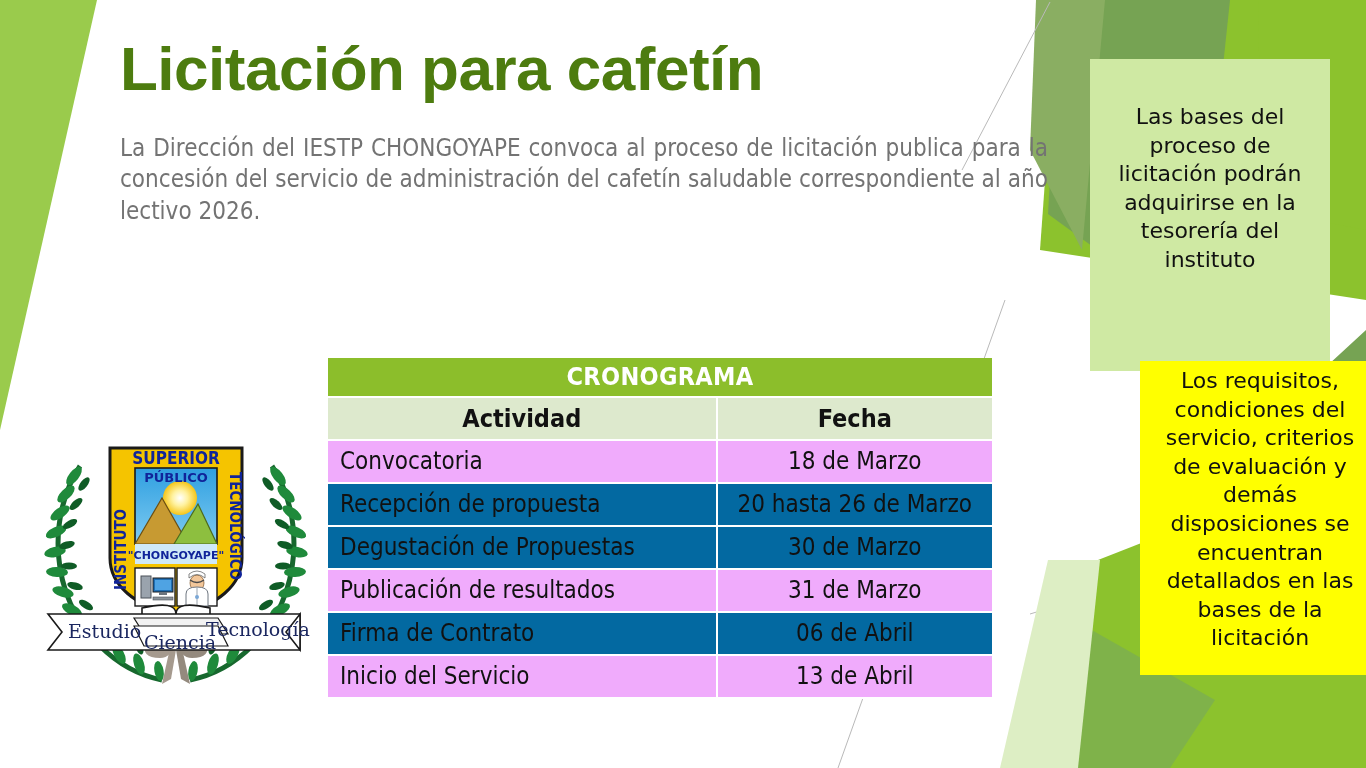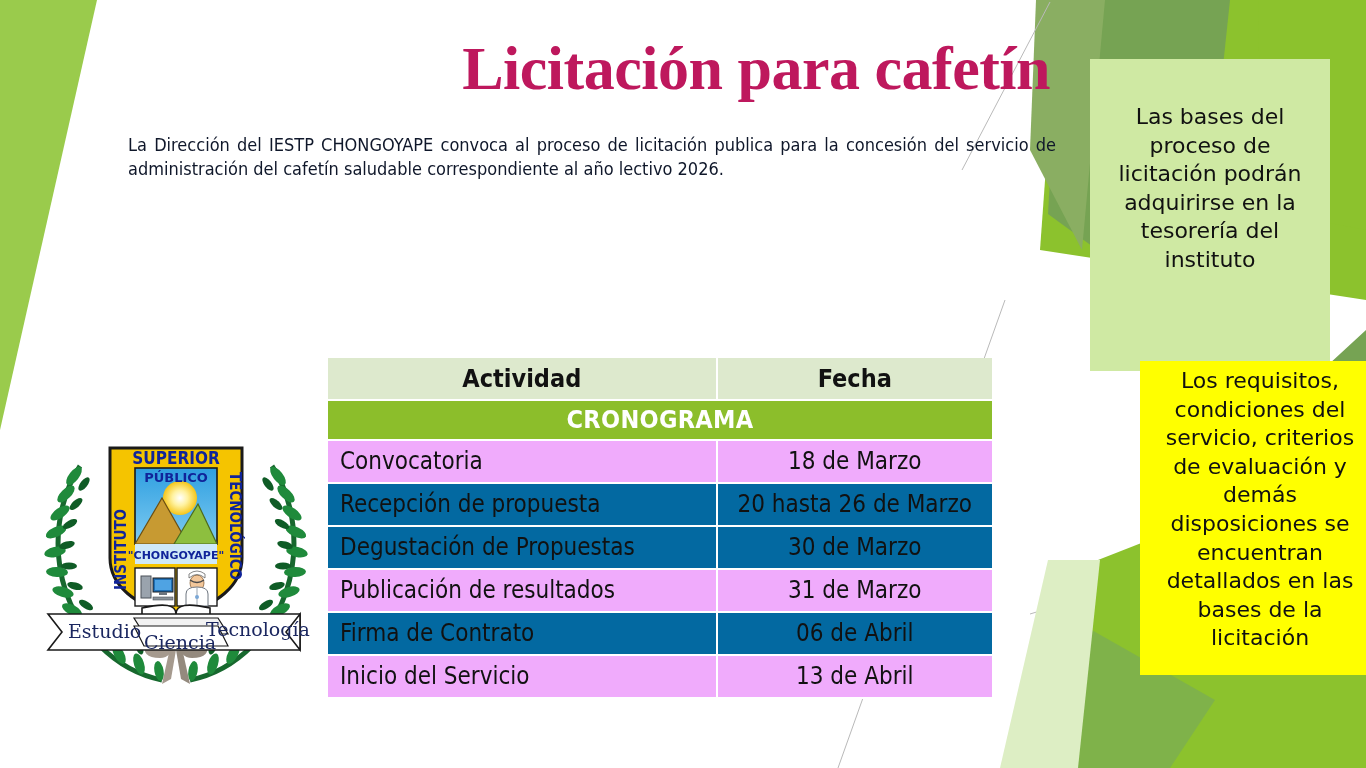--- a/index.html
+++ b/index.html
@@ -19,40 +19,40 @@
     width: 1366px; height: 768px;
     z-index: 0;
     pointer-events: none;
   }
 
   
   #slide-title {
     position: absolute;
     left: 120px; top: 36px;
     width: 930px;
-    text-align: right;
-    font-family: Liberation Serif, serif;
+    text-align: left;
+    font-family: Liberation Sans, sans-serif;
     font-size: 62px;
     font-weight: bold;
-    color: #be185d;
+    color: #4d7c0f;
     letter-spacing: -0.5px;
     line-height: 1.05;
     z-index: 5;
     white-space: nowrap;
   }
 
   
   #body-text {
     position: absolute;
-    left: 128px; top: 133px;
+    left: 120px; top: 133px;
     width: 928px;
     z-index: 5;
     font-family: "DejaVu Sans Condensed", "Liberation Sans Narrow", "DejaVu Sans", sans-serif;
-    font-size: 18px;
-    color: #0f172a;
+    font-size: 24px;
+    color: #737373;
     line-height: 1.31;
   }
   #body-text p { margin: 0; text-align: justify; }
   .para-block { margin-bottom: 0; }
 
   
   #cronograma-table {
     position: absolute;
     left: 328px; top: 358px;
     width: 664px;
@@ -164,25 +164,25 @@
 
 <div id="slide-title">Licitación para cafetín</div>
 
 <div id="body-text">
   <p class="para-block">La Dirección del IESTP CHONGOYAPE convoca al proceso de licitación publica para la concesión del servicio de administración del cafetín saludable correspondiente al año lectivo 2026.</p>
 </div>
 
 <table id="cronograma-table">
   <tbody>
     <tr>
+      <td class="tbl-title" colspan="2">CRONOGRAMA</td>
+    </tr>
+    <tr>
       <th class="tbl-colhead c1">Actividad</th>
       <th class="tbl-colhead c2">Fecha</th>
-    </tr>
-    <tr>
-      <td class="tbl-title" colspan="2">CRONOGRAMA</td>
     </tr>
     <tr class="row-odd">
       <td class="cell-act">Convocatoria</td>
       <td class="cell-date">18 de Marzo</td>
     </tr>
     <tr class="row-even">
       <td class="cell-act">Recepción de propuesta</td>
       <td class="cell-date">20 hasta 26 de Marzo</td>
     </tr>
     <tr class="row-even">

